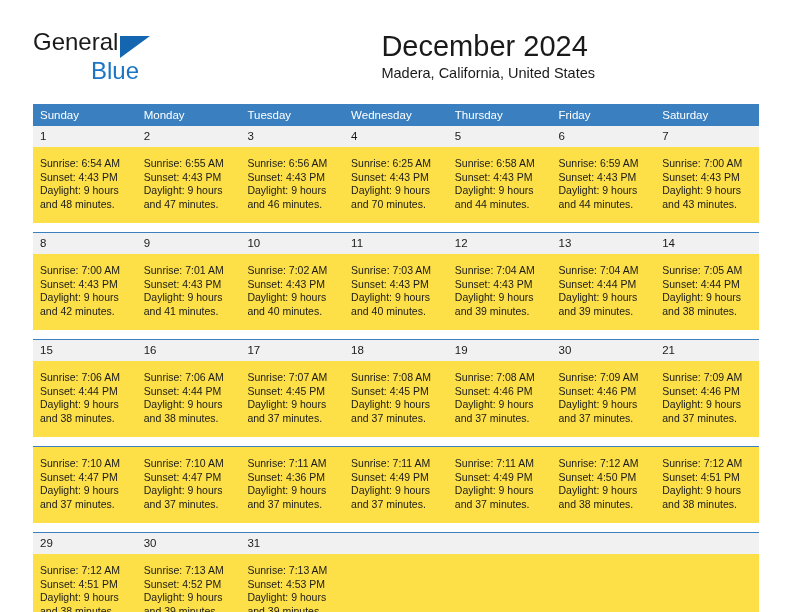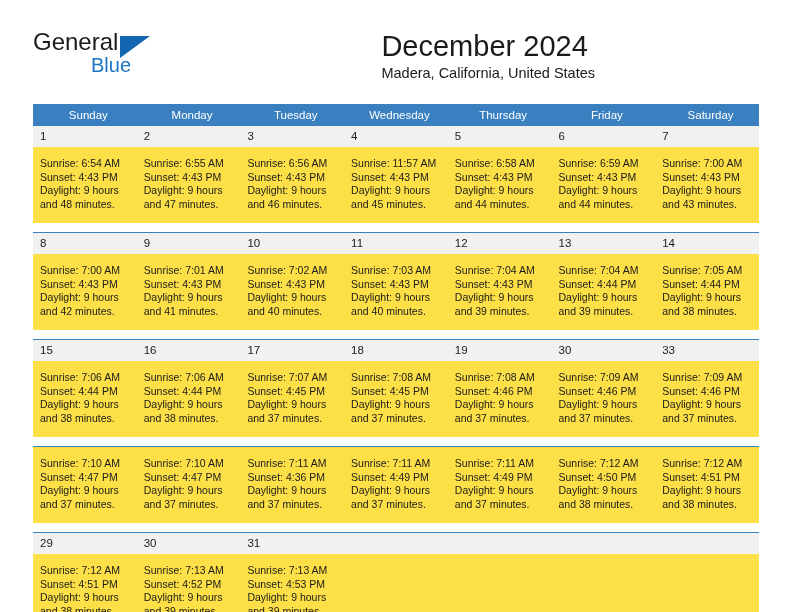--- a/index.html
+++ b/index.html
@@ -51,22 +51,22 @@
     left: 87px;
     top: 8px;
     width: 0;
     height: 0;
     border-left: 30px solid #1566b0;
     border-bottom: 22px solid transparent;
   }
   .logo-blue {
     position: absolute;
     left: 58px;
-    top: 23px;
-    font-size: 20px;
+    top: 29px;
+    font-size: 24px;
     color: #1b74c4;
     line-height: 28px;
   }
 
   .title-block {
     position: absolute;
     right: 0;
     top: 0;
     text-align: left;
   }
@@ -91,21 +91,21 @@
     top: 104px;
     width: 726px;
     border-collapse: collapse;
     table-layout: fixed;
   }
   .calendar th {
     background: #3a80c1;
     color: #ffffff;
     font-size: 11.5px;
     font-weight: normal;
-    text-align: center;
+    text-align: left;
     padding: 5px 0 5px 7px;
     height: 12px;
     border: none;
   }
   .weekrow-sep td {
     height: 1px;
     padding: 0;
     background: #3a80c1;
     font-size: 0;
     line-height: 0;
@@ -196,24 +196,24 @@
             <div>Daylight: 9 hours</div>
             <div>and 47 minutes.</div>
           </td>
           <td>
             <div>Sunrise: 6:56 AM</div>
             <div>Sunset: 4:43 PM</div>
             <div>Daylight: 9 hours</div>
             <div>and 46 minutes.</div>
           </td>
           <td>
-            <div>Sunrise: 11:57 AM</div>
-            <div>Sunset: 4:43 PM</div>
-            <div>Daylight: 9 hours</div>
-            <div>and 45 minutes.</div>
+            <div>Sunrise: 6:25 AM</div>
+            <div>Sunset: 4:43 PM</div>
+            <div>Daylight: 9 hours</div>
+            <div>and 70 minutes.</div>
           </td>
           <td>
             <div>Sunrise: 6:58 AM</div>
             <div>Sunset: 4:43 PM</div>
             <div>Daylight: 9 hours</div>
             <div>and 44 minutes.</div>
           </td>
           <td>
             <div>Sunrise: 6:59 AM</div>
             <div>Sunset: 4:43 PM</div>
@@ -292,21 +292,21 @@
         <tr class="weekrow-sep">
           <td colspan="7"></td>
         </tr>
         <tr class="daynum-row">
           <td>15</td>
           <td>16</td>
           <td>17</td>
           <td>18</td>
           <td>19</td>
           <td>30</td>
-          <td>33</td>
+          <td>21</td>
         </tr>
         <tr class="info-row">
           <td>
             <div>Sunrise: 7:06 AM</div>
             <div>Sunset: 4:44 PM</div>
             <div>Daylight: 9 hours</div>
             <div>and 38 minutes.</div>
           </td>
           <td>
             <div>Sunrise: 7:06 AM</div>

